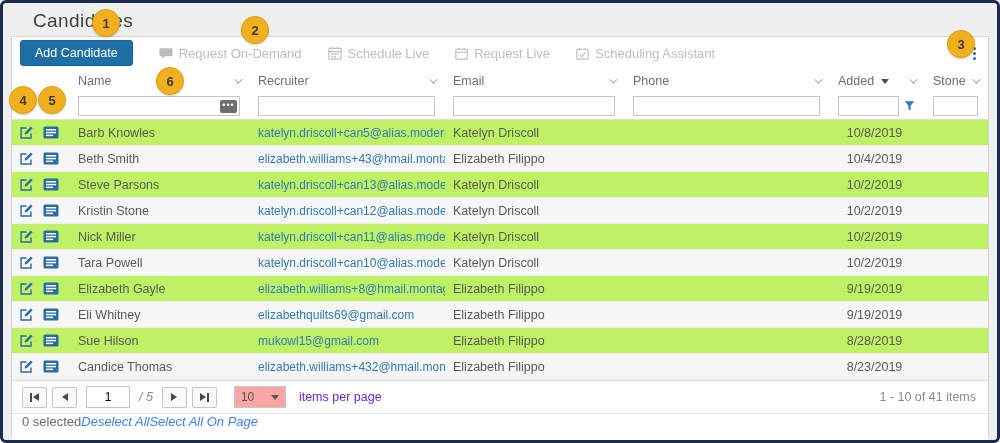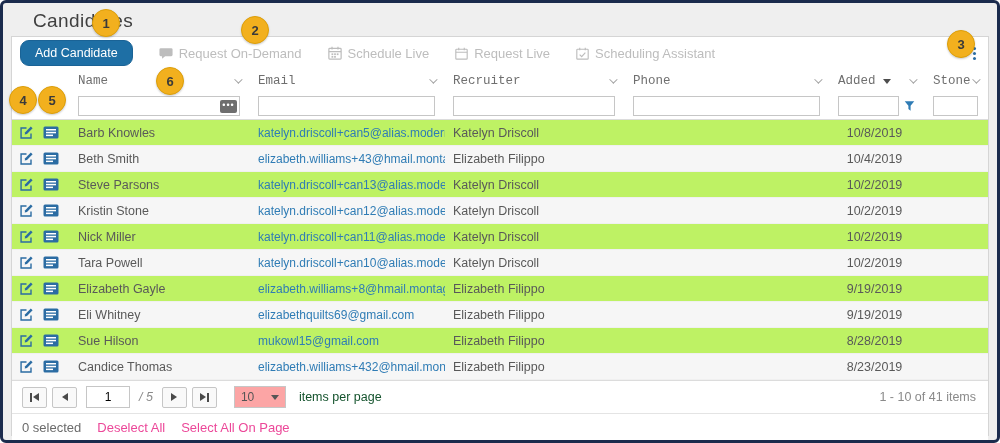--- a/index.html
+++ b/index.html
@@ -25,39 +25,39 @@
     background:#fff; border:1px solid #d5d5d5;
     display:flex; flex-direction:column;
   }
   
   .toolbar {
     height:32px; display:flex; align-items:center;
     padding:0 8px; gap:26px; flex:0 0 auto; position:relative;
   }
   .btn-primary {
     background:#1e6fa5; color:#fff; border:1px solid #1a6396;
-    font-size:12.5px; padding:5px 14px; border-radius:9px; cursor:pointer;
+    font-size:12.5px; padding:5px 14px; border-radius:3px; cursor:pointer;
     font-family:"Liberation Sans", sans-serif;
   }
   .tb-action {
     display:flex; align-items:center; gap:6px;
     color:#bdbdbd; font-size:13px;
   }
   .kebab {
     position:absolute; right:10px; top:8px;
     display:flex; flex-direction:column; gap:2px; cursor:pointer; padding:2px;
   }
   .kebab i { width:3px; height:3px; border-radius:50%; background:#2b6ca3; display:block; }
   
   .cols {
     display:grid;
     grid-template-columns:58px 180px 195px 180px 205px 95px 1fr;
     align-items:center;
   }
-  .hdr { height:24px; flex:0 0 auto;font-family:Liberation Mono, monospace; }
+  .hdr { height:24px; flex:0 0 auto; }
   .hdr-cell {
     display:flex; align-items:center; justify-content:space-between;
     padding:0 10px 0 8px; font-size:12.5px; color:#6f6f6f; height:100%;
     cursor:pointer;
   }
   .hdr-label-wrap { display:flex; align-items:center; gap:7px; }
   .chev {
     width:6px; height:6px;
     border-right:1.5px solid #a2a2a2; border-bottom:1.5px solid #a2a2a2;
     transform:rotate(45deg) translateY(-2px); display:inline-block;
@@ -108,30 +108,30 @@
     width:44px; height:22px; border:1px solid #c6c6c6; text-align:center;
     font-size:12px; margin-left:4px; font-family:"Liberation Sans", sans-serif;
   }
   .pg-of { color:#8a8a8a; font-size:12.5px; font-style:italic; margin:0 4px; }
   .pg-select {
     width:52px; height:22px; border:1px solid #c6c6c6; background:#fca5a5;
     display:flex; align-items:center; justify-content:space-between;
     padding:0 6px; margin-left:12px; font-size:12px; color:#555; cursor:pointer;
   }
   .sel-caret { width:0;height:0;border-left:4px solid transparent;border-right:4px solid transparent;border-top:5px solid #555; }
-  .pg-label { color:#14532d; font-size:12.5px; margin-left:8px; }
+  .pg-label { color:#6d28d9; font-size:12.5px; margin-left:8px; }
   .pg-range { position:absolute; right:12px; color:#8a8a8a; font-size:12.5px; }
   
   .statusbar {
     height:28px; flex:0 0 auto; border-top:1px solid #e4e4e4;
-    display:flex; align-items:center; gap:16px; padding:0 10px;
+    display:flex; padding:0 10px;
     font-size:13px; background:#fff;
   }
   .status-count { color:#6b6b6b; }
-  .status-link { color:#ec4899; cursor:pointer; }
+  .status-link { color:#3b82f6; cursor:pointer;font-style:italic; }
   
   .callout {
     position:absolute; width:28px; height:28px; border-radius:50%;
     background:#f2b01e; border:1px solid #dd9f08;
     color:#3a3a3a; font-size:13px; font-weight:bold;
     display:flex; align-items:center; justify-content:center;
     z-index:10; box-shadow:0 1px 2px rgba(0,0,0,.2);
   }
   .c1 {left:89px;  top:6px;}
   .c2 {left:238px; top:13px;}
@@ -217,25 +217,25 @@
         </div>
     </div>
 
     <div class="hdr cols">
       <div class="hdr-cell"></div>
       <div class="hdr-cell">
         <span>Name</span>
         <span class="chev"></span>
       </div>
       <div class="hdr-cell">
+        <span>Recruiter</span>
+        <span class="chev"></span>
+      </div>
+      <div class="hdr-cell">
         <span>Email</span>
-        <span class="chev"></span>
-      </div>
-      <div class="hdr-cell">
-        <span>Recruiter</span>
         <span class="chev"></span>
       </div>
       <div class="hdr-cell">
         <span>Phone</span>
         <span class="chev"></span>
       </div>
       <div class="hdr-cell">
         <span class="hdr-label-wrap">
           <span>Added</span>
           <span class="sort-desc"></span>

